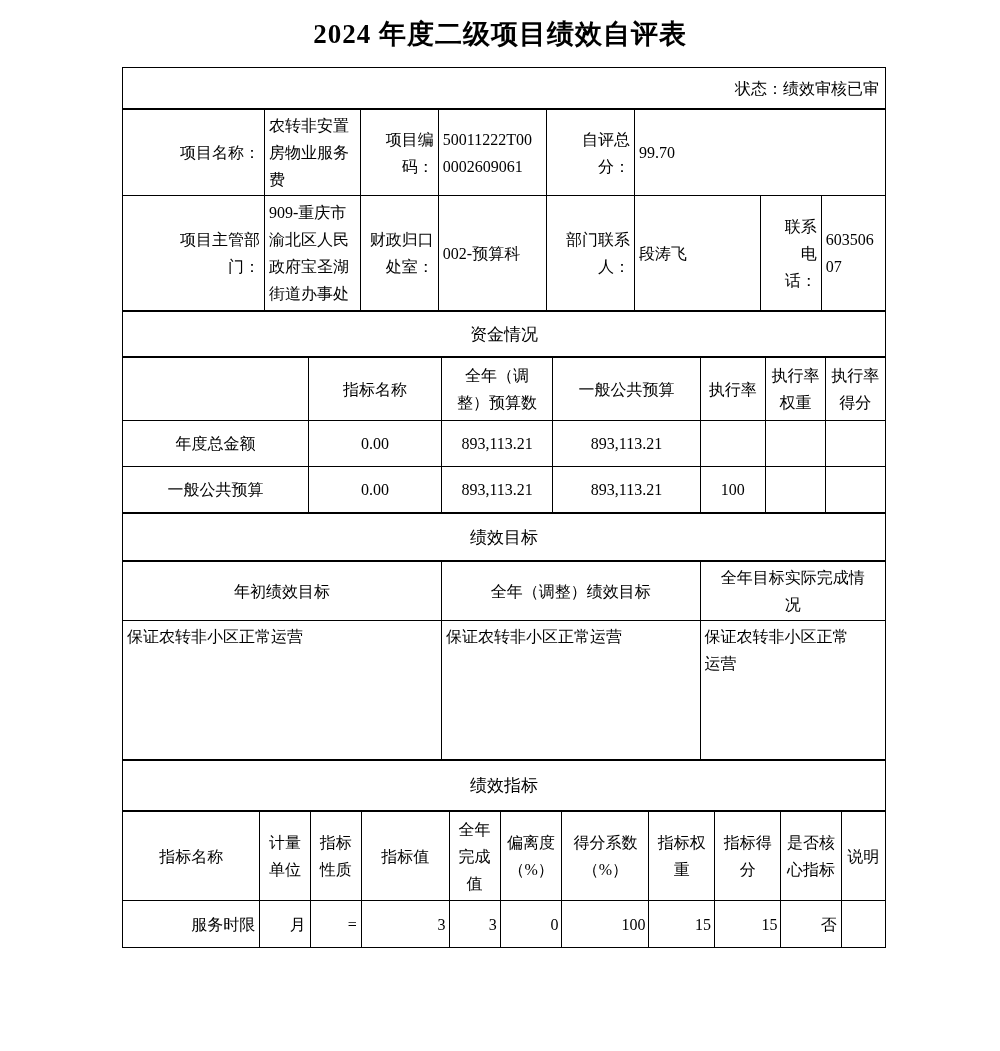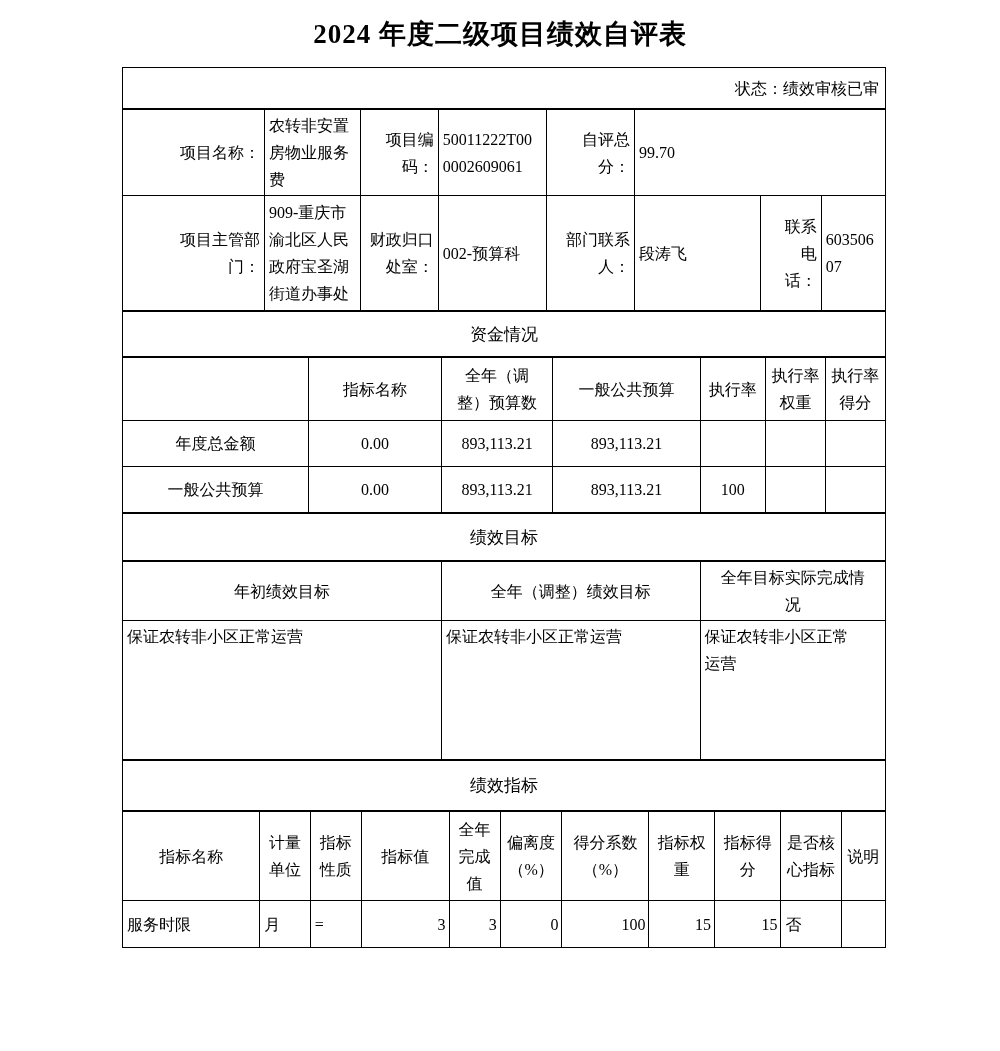--- a/index.html
+++ b/index.html
@@ -33,21 +33,21 @@
   .sec-ind td{height:45px;margin-top:48px;}
   
   .funding .hdr td{height:58px;text-align:center;}
   .funding .dr td{height:41px;text-align:center;}
   
   .goals .hdr td{height:50px;text-align:center;}
   .goals .content td{height:134px;text-align:left;vertical-align:top;}
   
   .ind .hdr td{height:84px;text-align:center;padding:2px 2px;}
   .ind .dr1 td{height:50px;}
-  .ind .dr2 td{height:42px;}
+  .ind .dr2 td{height:42px;text-align:right;}
   td.num{text-align:right;padding-right:3px;}
 </style>
 </head>
 <body>
 
 <div class="page-title">2024 年度二级项目绩效自评表</div>
 
 <div class="doc">
 
   <table>

